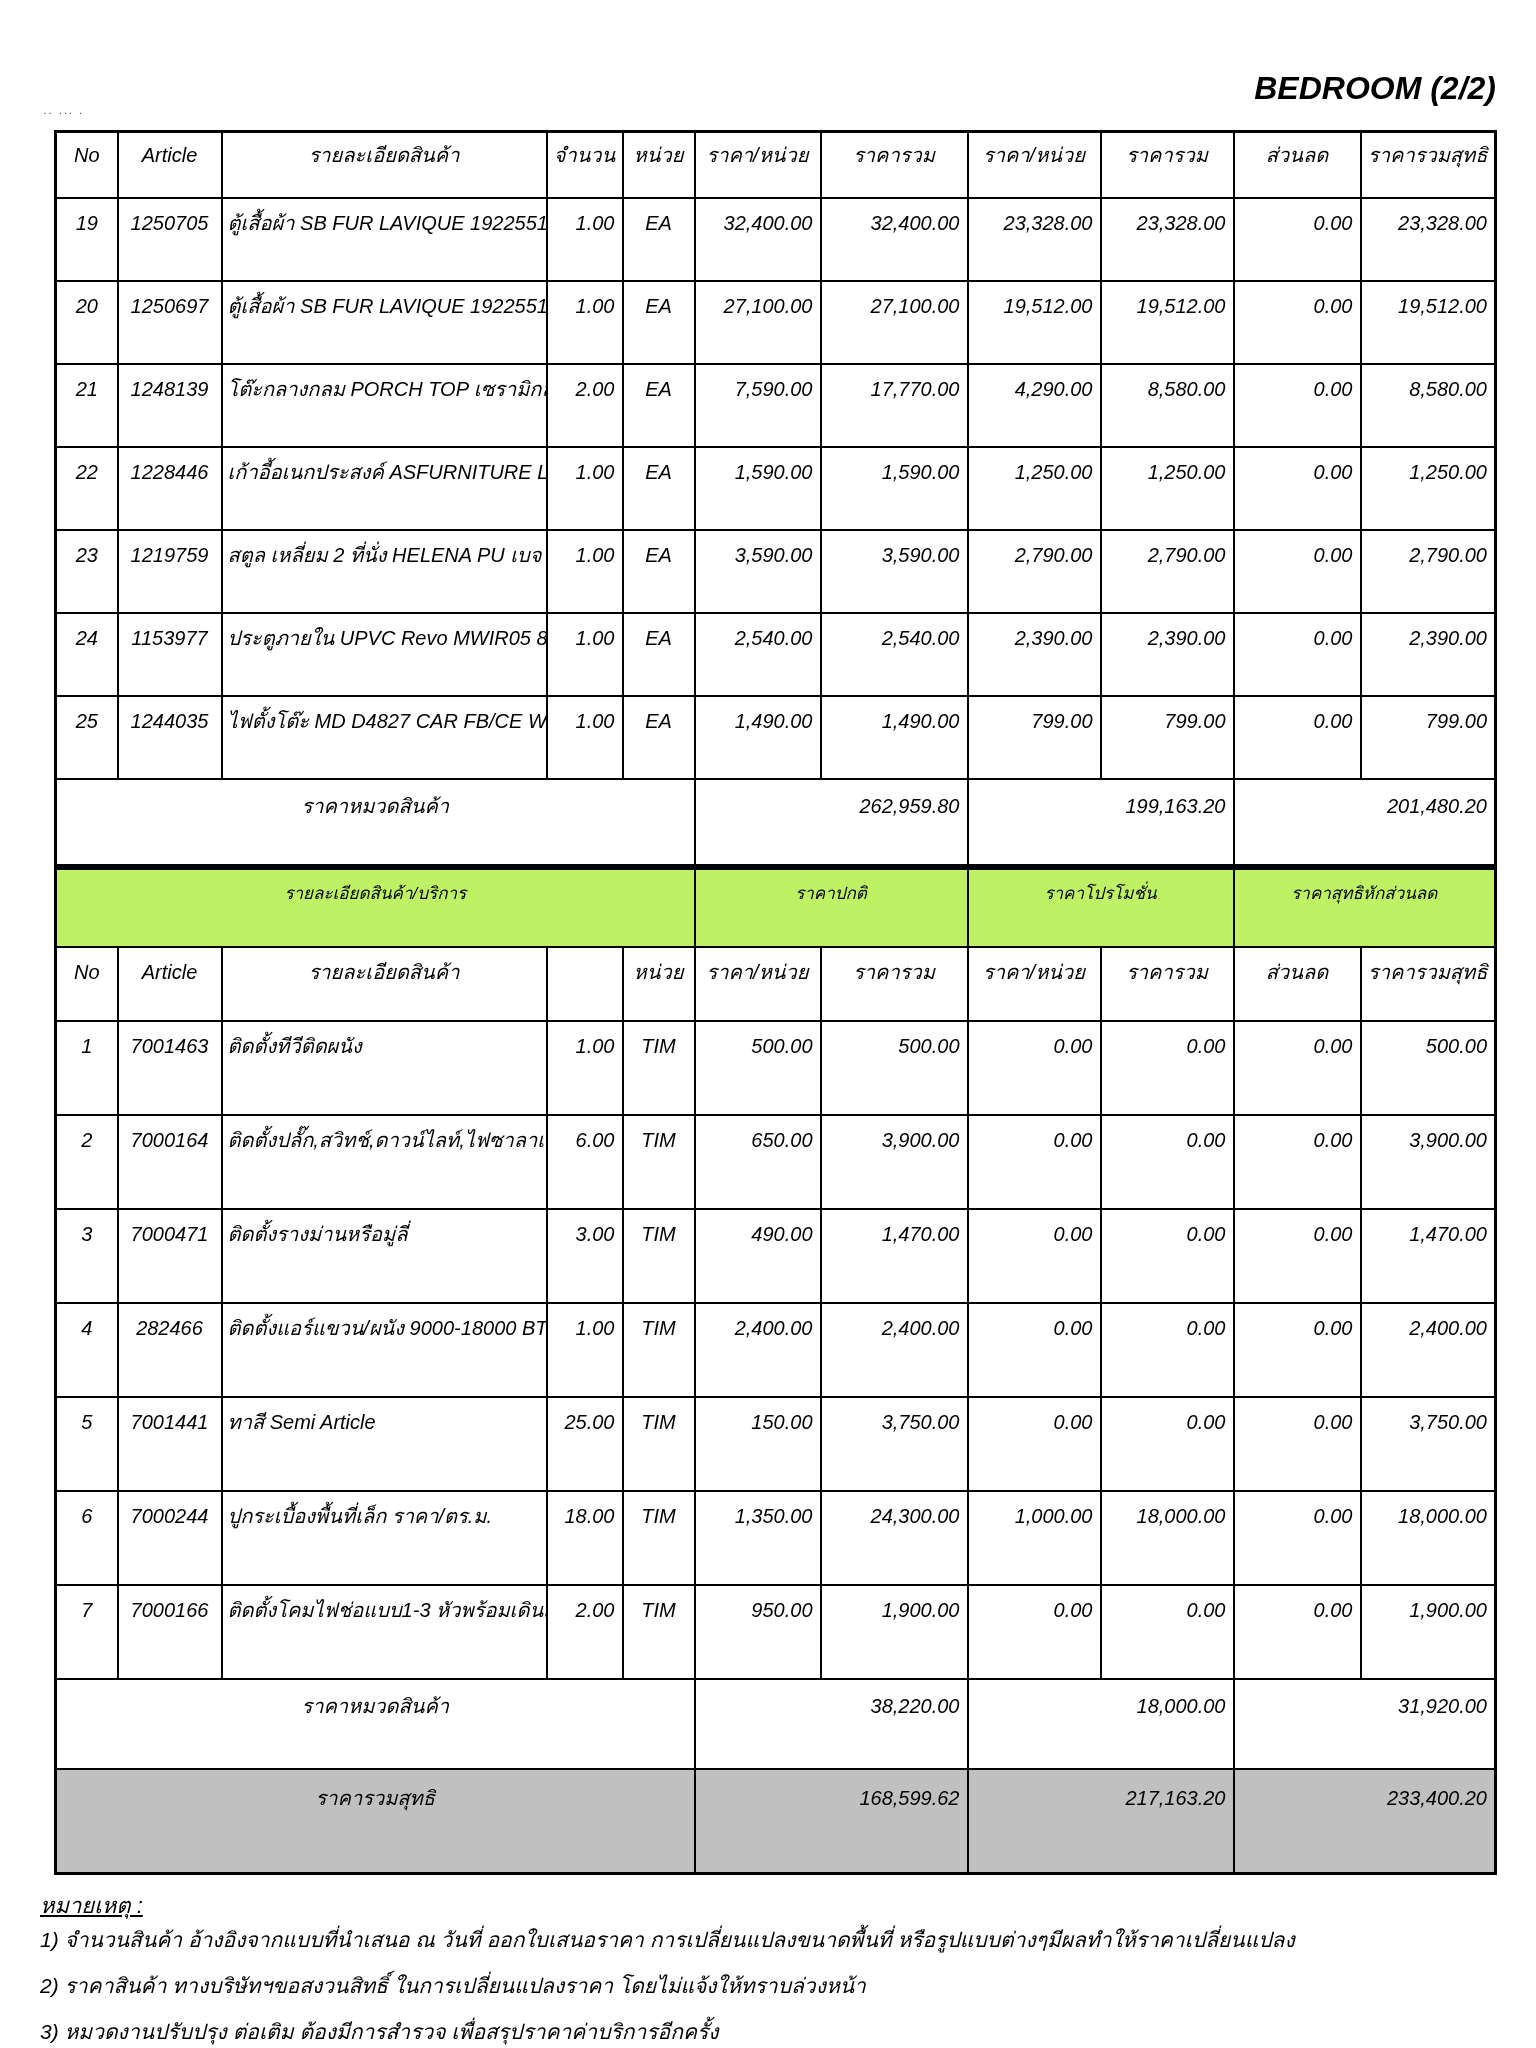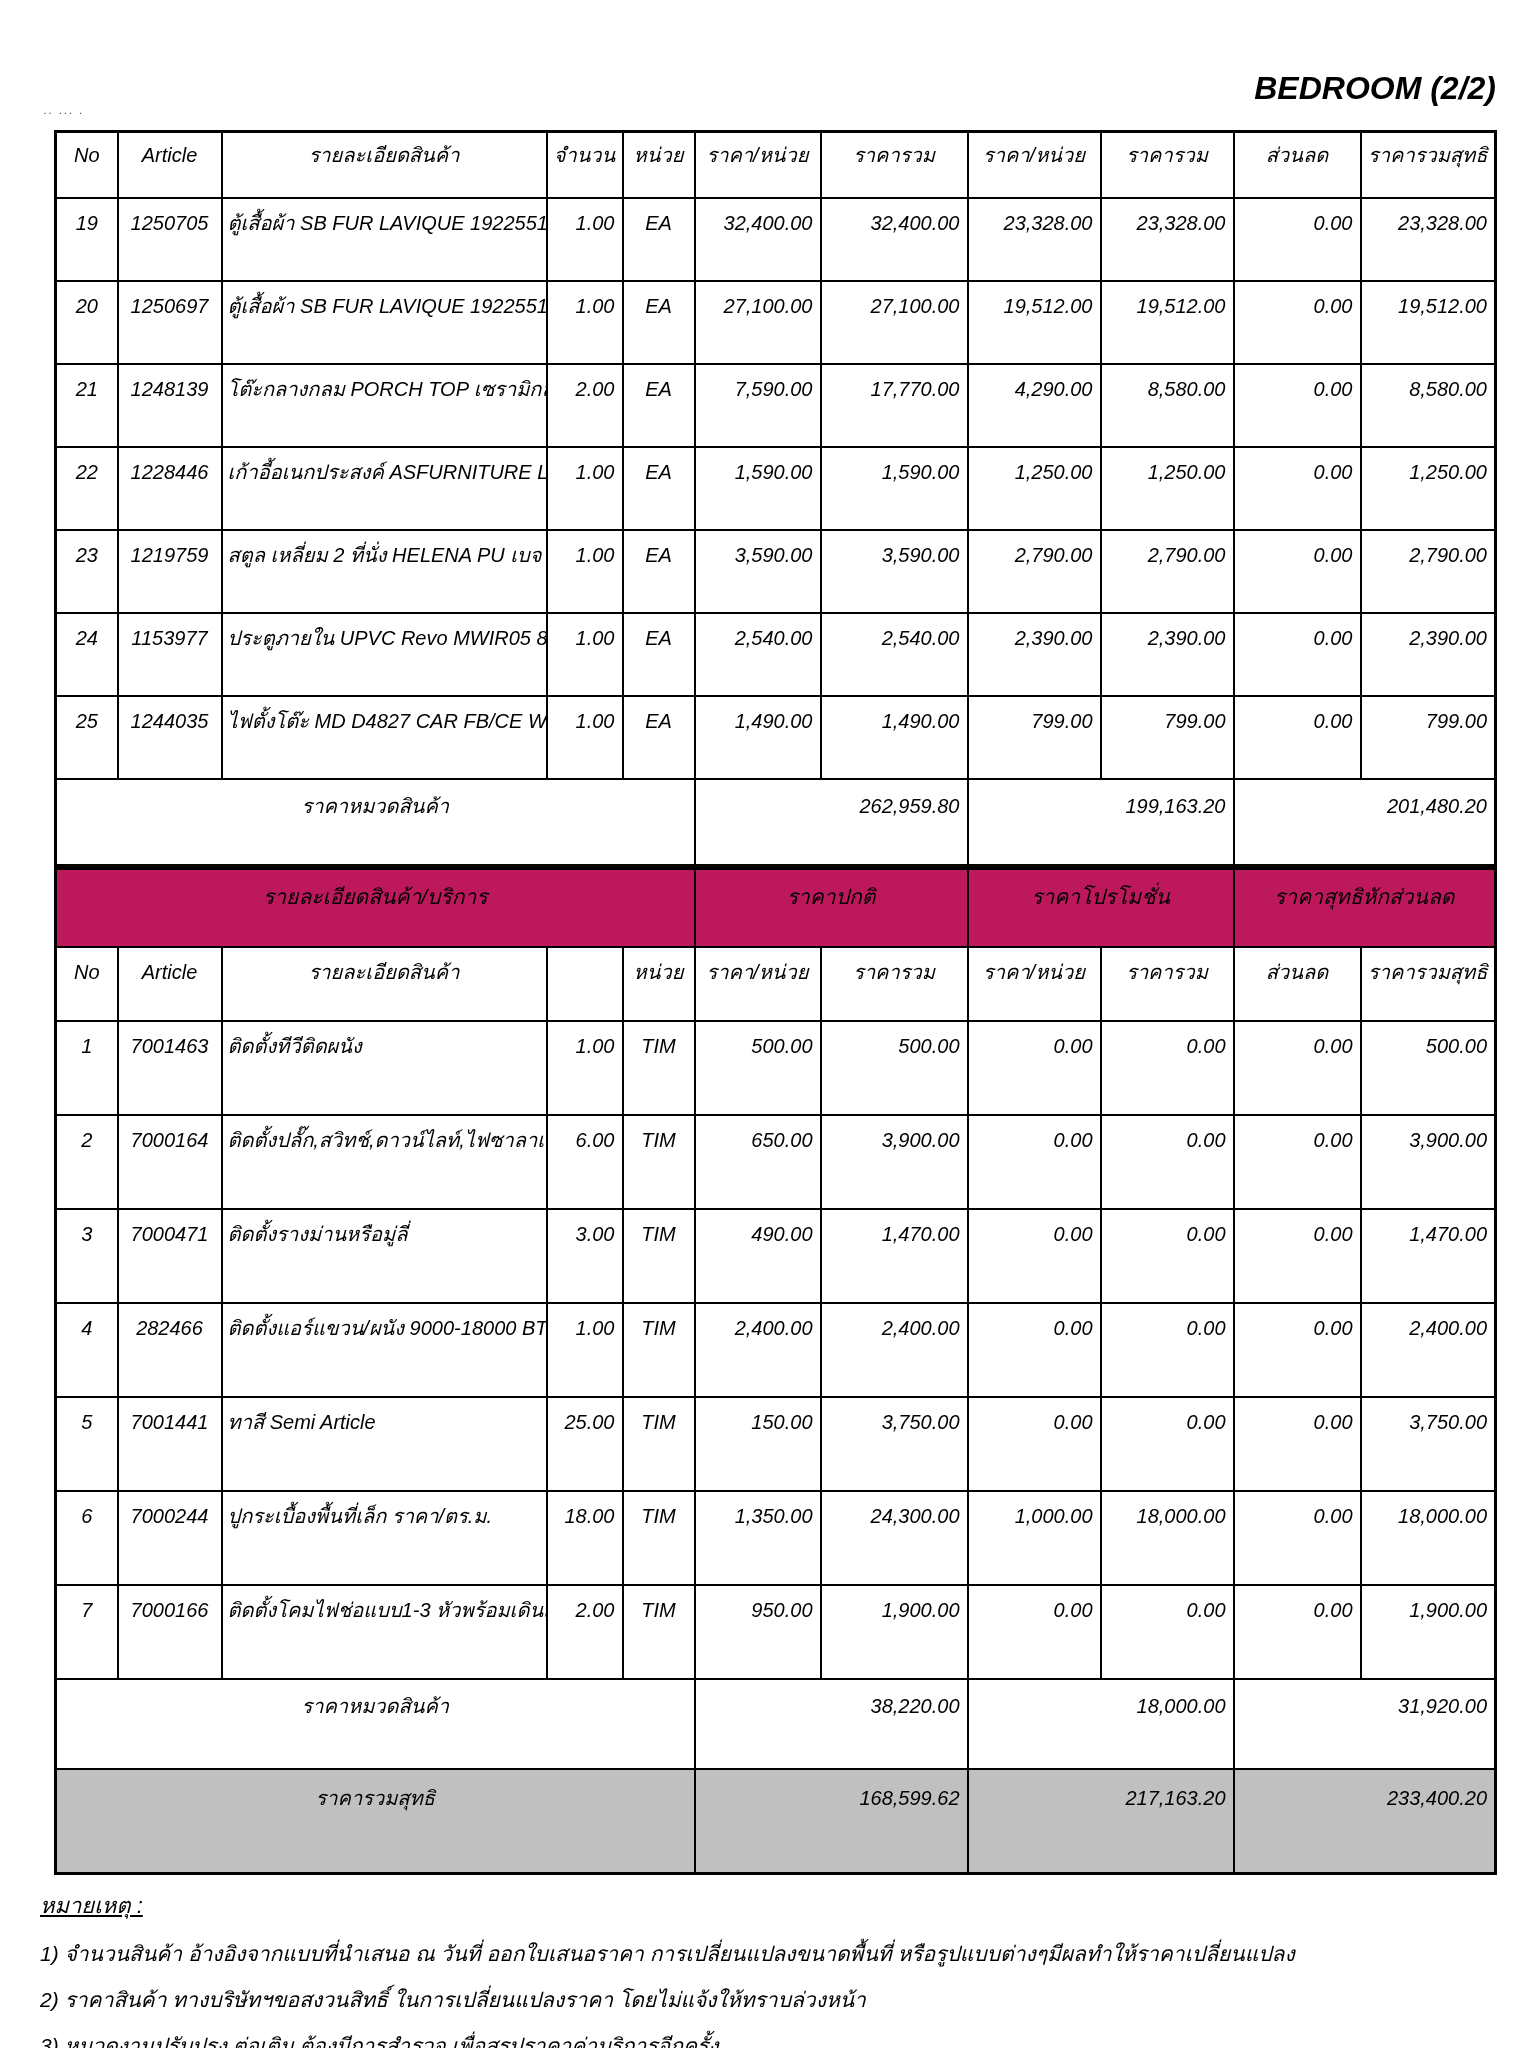--- a/index.html
+++ b/index.html
@@ -26,28 +26,28 @@
   col.c-disc{width:127px} col.c-net{width:135px}
 
   tr.head td { height:56px; text-align:center; padding-top:8px; font-size:20px; }
   tr.prow td { height:71px; padding-top:10px; }
   tr.srow td { height:82px; padding-top:10px; }
   td.center { text-align:center; }
   td.num { text-align:right; padding-right:7px; }
   td.desc { text-align:left; white-space:nowrap; padding-left:5px; padding-right:0; }
   tr.subtotal td { height:72px; padding-top:12px; }
   tr.subtotal td.label { text-align:center; }
-  .grayband td { background:#be185d; height:64px; text-align:center; padding-top:12px; font-size:21px; }
+  .grayband td { background:#bef264; height:64px; text-align:center; padding-top:12px; font-size:17px; }
   tr.head2 td { height:62px; text-align:center; padding-top:10px; }
   tr.subtotal2 td { height:76px; padding-top:12px; }
   tr.grand td { background:#c0c0c0; height:88px; padding-top:14px; }
   tr.grand td.label { text-align:center; }
 
   .notes { position:absolute; left:40px; top:1888px; width:1460px; font-size:21px; }
-  .notes .heading { text-decoration:underline; font-size:22px; margin-bottom:14px; }
+  .notes .heading { text-decoration:underline; font-size:22px; }
   .notes .line { margin-bottom:13px; white-space:nowrap; overflow:hidden; }
 </style>
 </head>
 <body>
 
 <div class="page">
 
   <div class="title">BEDROOM (2/2)</div>
   <div class="corner-marks">.. ... .</div>
 

